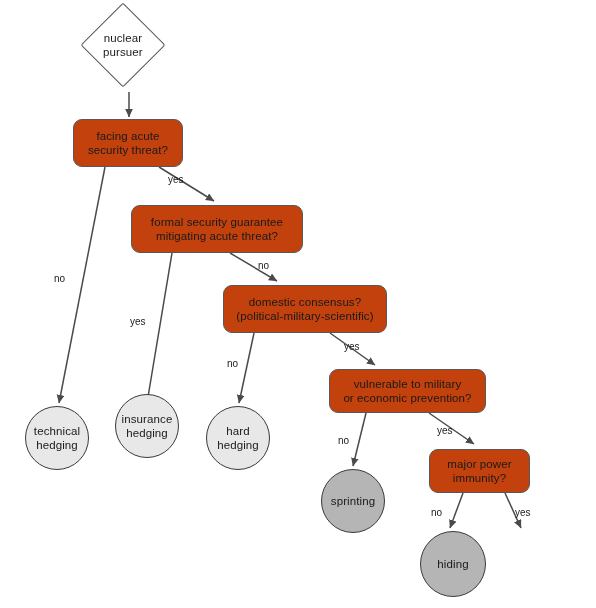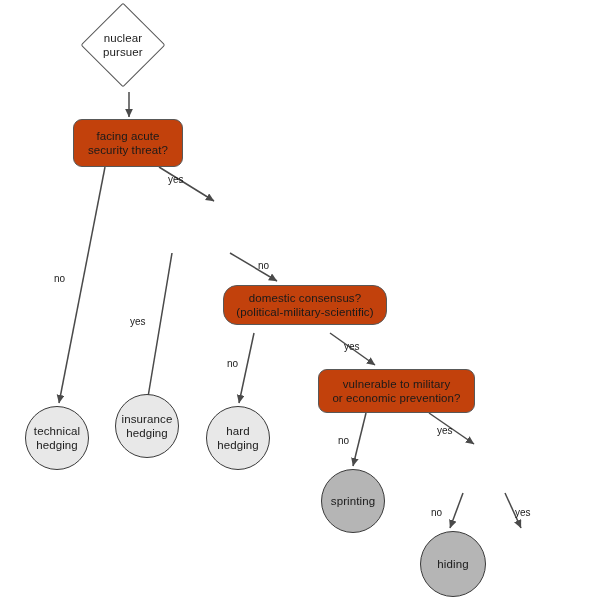--- a/index.html
+++ b/index.html
@@ -103,35 +103,47 @@
     </div>
   </div>
 
   <div class="node node-decision" style="left:73px; top:119px; width:110px; height:48px;">
     <div class="node-label">
       <span>facing acute</span><br>
       <span>security threat?</span>
     </div>
   </div>
 
+  <div class="node node-decision" style="left:131px; top:205px; width:172px; height:48px;">
+    <div class="node-label">
+      <span>formal security guarantee</span><br>
+      <span>mitigating acute threat?</span>
+    </div>
+  </div>
 
-  <div class="node node-decision" style="left:223px; top:285px; width:164px; height:40px;border-radius:14px;">
+  <div class="node node-decision" style="left:223px; top:285px; width:164px; height:48px;">
     <div class="node-label">
       <span>domestic consensus?</span><br>
       <span>(political-military-scientific)</span>
     </div>
   </div>
 
-  <div class="node node-decision" style="left:318px; top:369px; width:157px; height:44px;">
+  <div class="node node-decision" style="left:329px; top:369px; width:157px; height:44px;">
     <div class="node-label">
       <span>vulnerable to military</span><br>
       <span>or economic prevention?</span>
     </div>
   </div>
 
+  <div class="node node-decision" style="left:429px; top:449px; width:101px; height:44px;">
+    <div class="node-label">
+      <span>major power</span><br>
+      <span>immunity?</span>
+    </div>
+  </div>
 
   <div class="node node-terminal fill-light" style="left:25px; top:406px; width:64px; height:64px;">
     <div class="node-label">
       <span>technical</span><br>
       <span>hedging</span>
     </div>
   </div>
 
   <div class="node node-terminal fill-light" style="left:115px; top:394px; width:64px; height:64px;">
     <div class="node-label">

